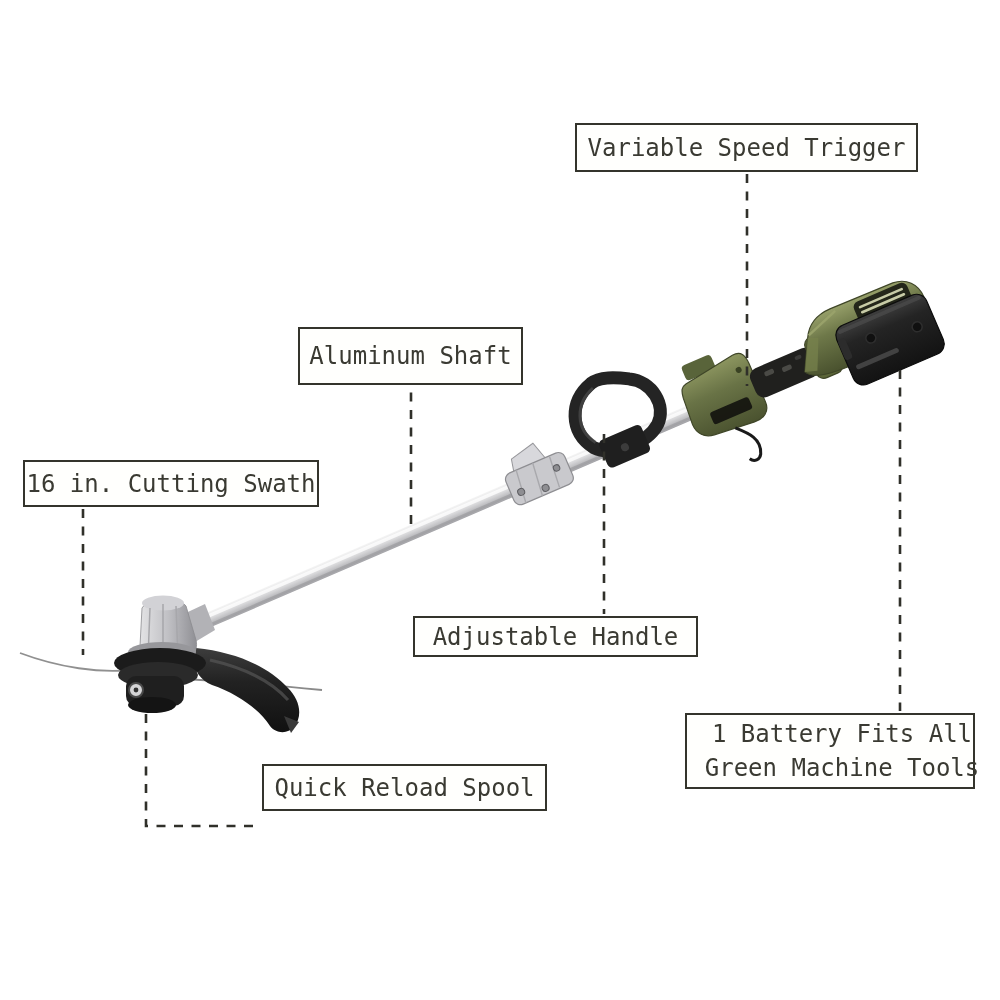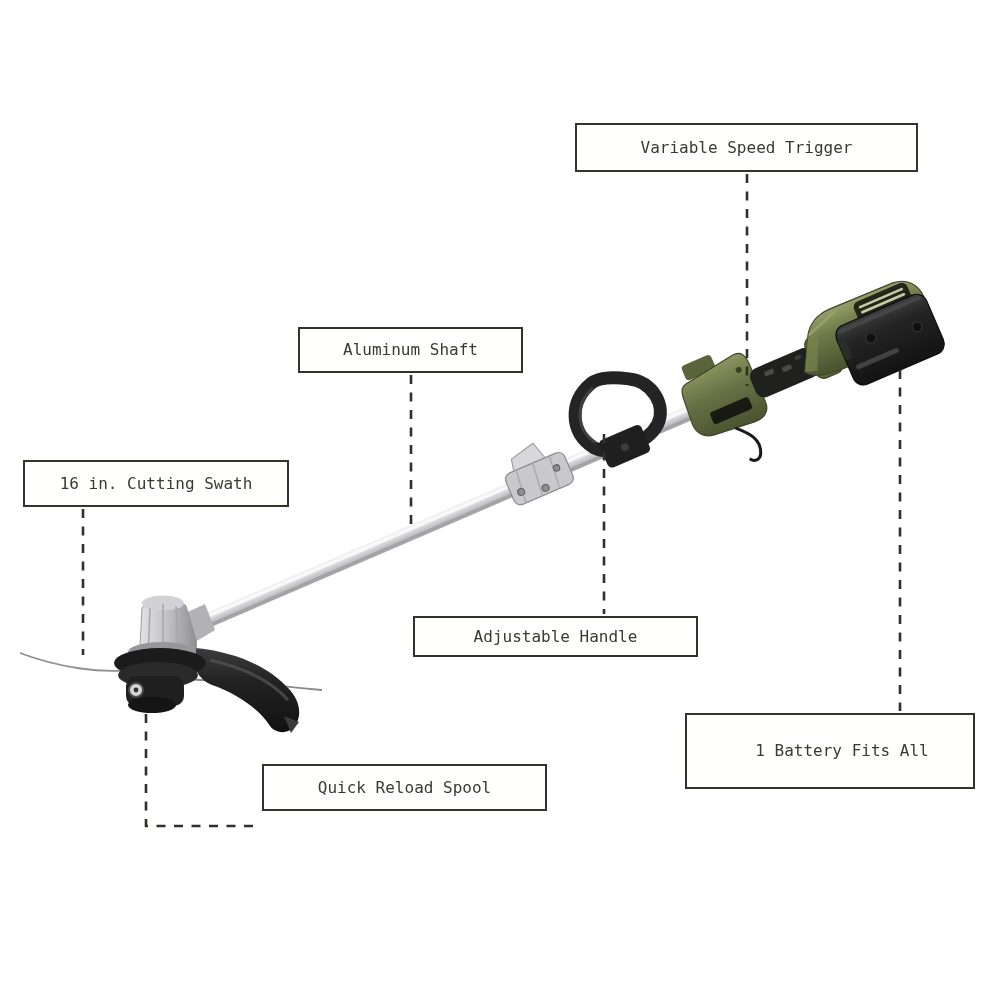--- a/index.html
+++ b/index.html
@@ -7,21 +7,21 @@
     width:1000px;height:1000px;position:relative;background:#ffffff;
     font-family:"DejaVu Sans Mono","Liberation Mono",monospace;
     overflow:hidden;
   }
   #stage{position:absolute;left:0;top:0;width:1000px;height:1000px;}
   svg.illustration{position:absolute;left:0;top:0;}
   .callout{
     position:absolute;box-sizing:border-box;
     border:2px solid #34342c;background:#fffffd;color:#3a3a32;
     display:flex;align-items:center;justify-content:center;text-align:center;
-    font-size:16px;line-height:34px;white-space:nowrap;z-index:5;
+    font-size:24px;line-height:34px;white-space:nowrap;z-index:5;
   }
   .callout.two-line{flex-direction:column;}
 </style>
 </head>
 <body>
 
 <div id="stage">
 
   <svg class="illustration" width="1000" height="1000" viewBox="0 0 1000 1000">
     <defs>
@@ -158,33 +158,34 @@
       <path d="M 604,434 L 604,614"></path>
       <path d="M 900,370 L 900,711"></path>
       <path d="M 146,714 L 146,826 L 260,826"></path>
     </g>
   </svg>
 
   <div class="callout" style="left:575px;top:123px;width:343px;height:49px;">
     <span>Variable Speed Trigger</span>
   </div>
 
-  <div class="callout" style="left:298px;top:327px;width:225px;height:46px;">
+  <div class="callout" style="left:298px;top:327px;width:225px;height:58px;">
     <span>Aluminum Shaft</span>
   </div>
 
-  <div class="callout" style="left:23px;top:460px;width:266px;height:47px;">
+  <div class="callout" style="left:23px;top:460px;width:296px;height:47px;">
     <span>16 in. Cutting Swath</span>
   </div>
 
   <div class="callout" style="left:413px;top:616px;width:285px;height:41px;">
     <span>Adjustable Handle</span>
   </div>
 
   <div class="callout two-line" style="left:685px;top:713px;width:290px;height:76px;padding-left:24px;">
     <span>1 Battery Fits All</span>
+    <span>Green Machine Tools</span>
   </div>
 
   <div class="callout" style="left:262px;top:764px;width:285px;height:47px;">
     <span>Quick Reload Spool</span>
   </div>
 
 </div>
 
 </body></html>

